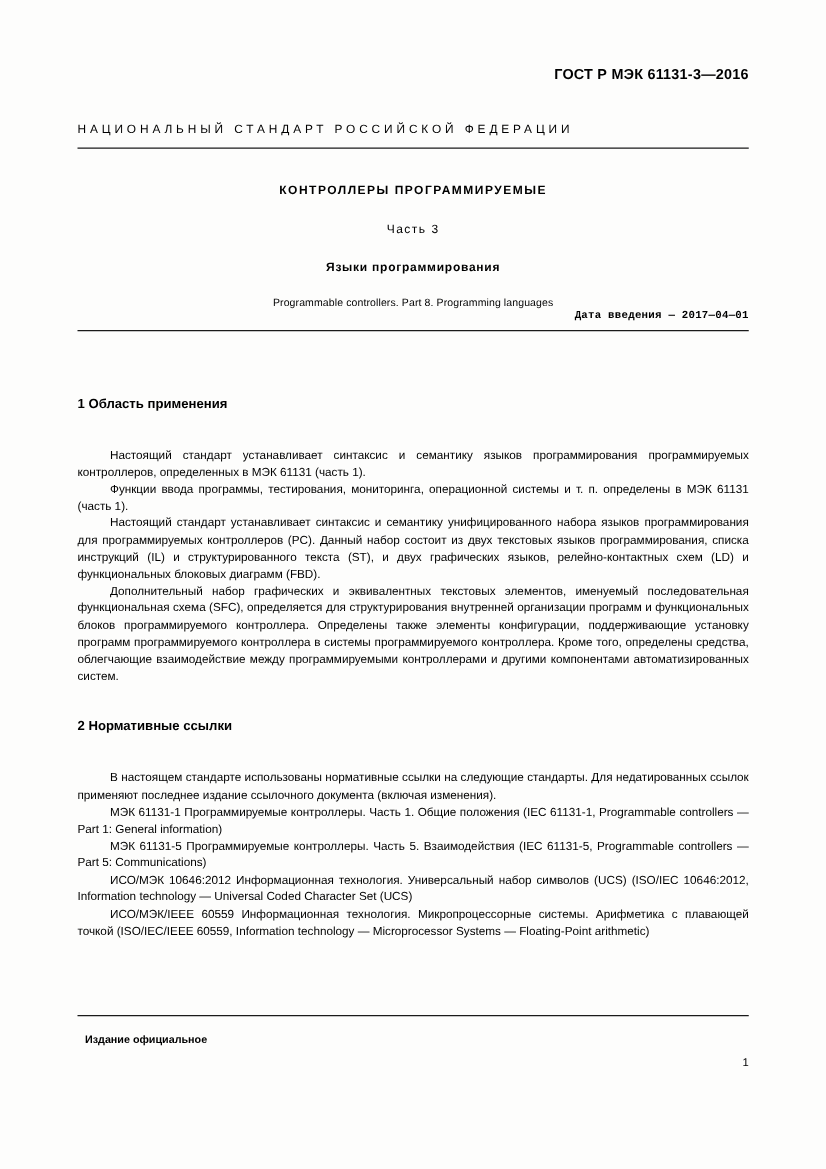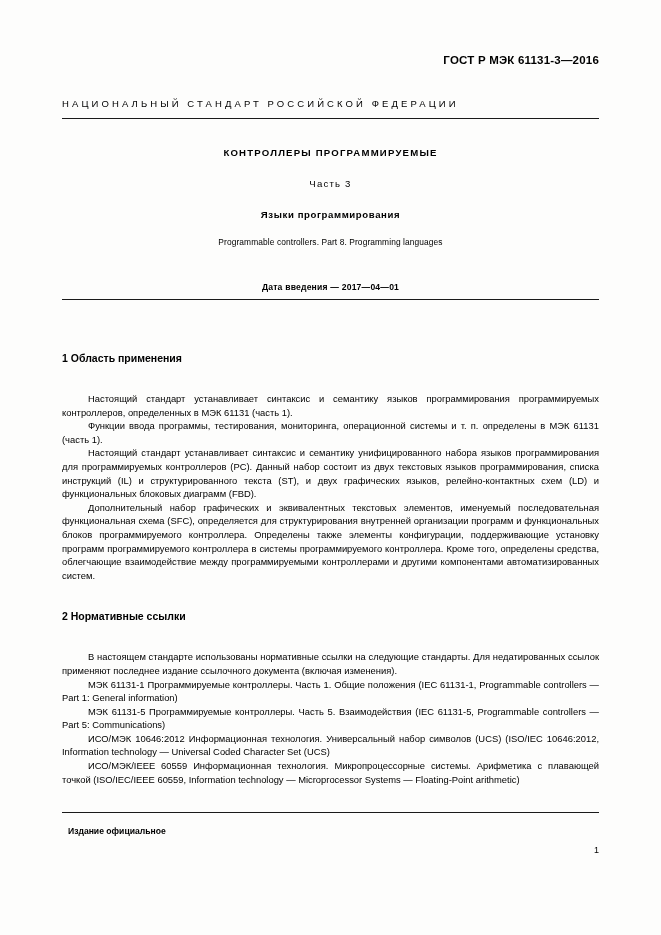--- a/index.html
+++ b/index.html
@@ -76,25 +76,25 @@
     margin-top: 20px;
   }
   .title-en {
     font-size: 8.4px;
     margin-top: 17px;
     letter-spacing: 0.1px;
   }
 
   
   .intro-date {
-    text-align: center;
+    text-align: right;
     font-size: 8.6px;
     font-weight: bold;
-    margin-top: 35px;
     letter-spacing: 0.2px;
+    font-family: Liberation Mono, monospace;
   }
   .rule-date {
     margin-top: 7px;
     border-top: 1px solid #1a1a1a;
     height: 0;
   }
 
   
   .section {
     margin-top: 0;

